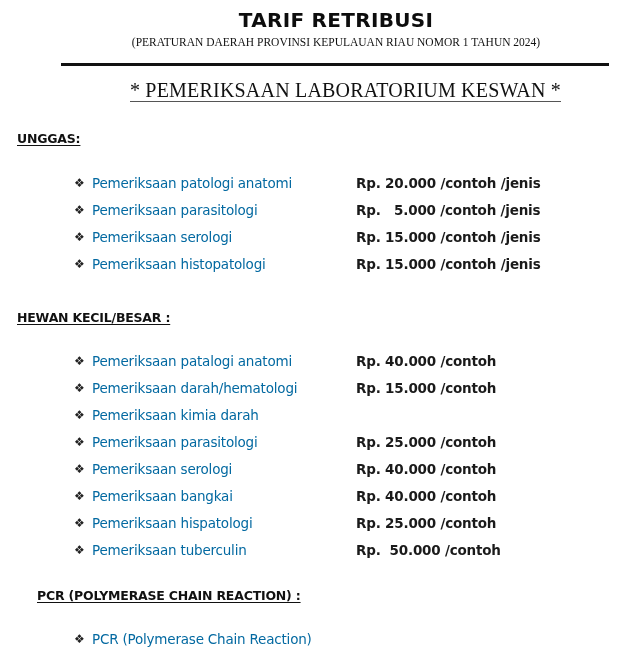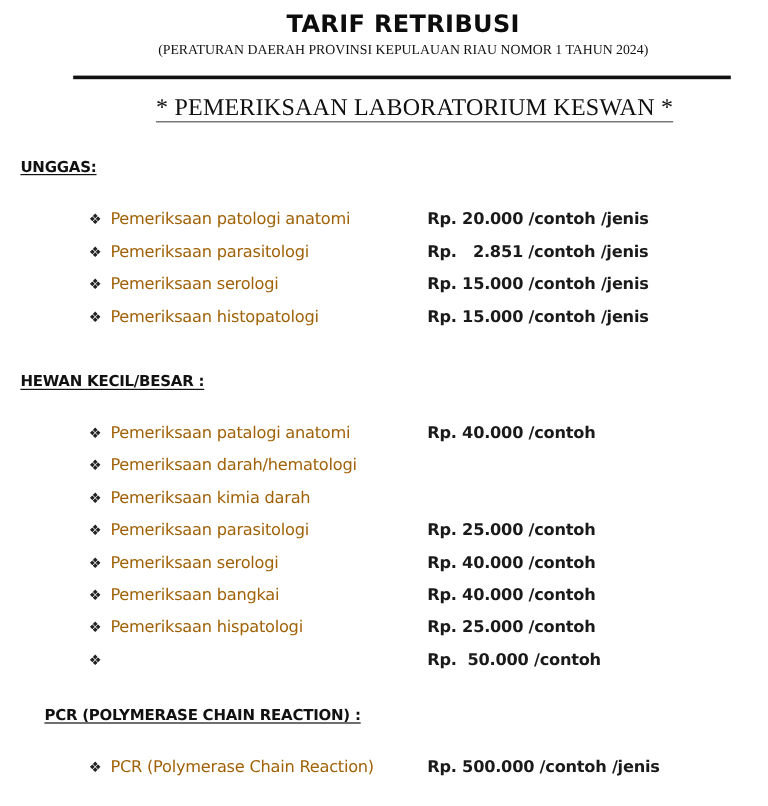--- a/index.html
+++ b/index.html
@@ -6,42 +6,42 @@
     body { width: 640px; height: 672px; position: relative; overflow: hidden; color: #111; font-family: "DejaVu Sans", sans-serif; }
     .title { position: absolute; top: 8px; left: 0; width: 672px; text-align: center; font-family: "DejaVu Sans", sans-serif; font-weight: bold; font-size: 20px; letter-spacing: 0.3px; color: #0d0d0d; }
     .subtitle { position: absolute; top: 36px; left: 0; width: 672px; text-align: center; font-family: "Liberation Serif", serif; font-size: 11.5px; color: #111; }
     .rule { position: absolute; top: 63px; left: 61px; width: 548px; height: 3px; background: #111; }
     .section-main { position: absolute; top: 79px; left: 0; width: 672px; text-align: center; font-family: "Liberation Serif", serif; font-size: 20px; letter-spacing: 0.2px; color: #111; }
     .section-main span { border-bottom: 1.5px solid #555; padding-bottom: 0px; margin-left: 19px; }
     .subhead { position: absolute; left: 17px; width: 632px; text-align: left; font-family: "DejaVu Sans", sans-serif; font-weight: bold; font-size: 12.5px; letter-spacing: -0.2px; }
     .subhead span { text-decoration: underline; text-underline-offset: 2px; }
     .row { position: absolute; left: 72px; width: 560px; height: 22px; font-size: 13.5px; }
     .bullet { position: absolute; left: 2px; top: 1px; font-size: 12px; color: #222; }
-    .label { position: absolute; left: 20px; top: 0; font-family: "DejaVu Sans", sans-serif; font-weight: normal; color: #a16207; font-size: 13.5px; letter-spacing: -0.2px; }
+    .label { position: absolute; left: 20px; top: 0; font-family: "DejaVu Sans", sans-serif; font-weight: normal; color: #0369a1; font-size: 13.5px; letter-spacing: -0.2px; }
     .price { position: absolute; left: 284px; top: 0; font-family: "DejaVu Sans", sans-serif; font-weight: bold; color: #1a1a1a; font-size: 13.5px; letter-spacing: -0.2px; white-space: pre; }
   </style>
 </head>
 <body>
 
 <div class="title">TARIF RETRIBUSI</div>
 <div class="subtitle">(PERATURAN DAERAH PROVINSI KEPULAUAN RIAU NOMOR 1 TAHUN 2024)</div>
 <div class="rule"></div>
 <div class="section-main"><span>* PEMERIKSAAN LABORATORIUM KESWAN *</span></div>
 
 <div class="subhead" style="top:131px;"><span>UNGGAS:</span></div>
 
 <div class="row" style="top:175px;">
   <span class="bullet">❖</span>
   <span class="label">Pemeriksaan patologi anatomi</span>
   <span class="price">Rp. 20.000 /contoh /jenis</span>
 </div>
 <div class="row" style="top:202px;">
   <span class="bullet">❖</span>
   <span class="label">Pemeriksaan parasitologi</span>
-  <span class="price">Rp.   2.851 /contoh /jenis</span>
+  <span class="price">Rp.   5.000 /contoh /jenis</span>
 </div>
 <div class="row" style="top:229px;">
   <span class="bullet">❖</span>
   <span class="label">Pemeriksaan serologi</span>
   <span class="price">Rp. 15.000 /contoh /jenis</span>
 </div>
 <div class="row" style="top:256px;">
   <span class="bullet">❖</span>
   <span class="label">Pemeriksaan histopatologi</span>
   <span class="price">Rp. 15.000 /contoh /jenis</span>
@@ -50,20 +50,21 @@
 <div class="subhead" style="top:310px;"><span>HEWAN KECIL/BESAR :</span></div>
 
 <div class="row" style="top:353px;">
   <span class="bullet">❖</span>
   <span class="label">Pemeriksaan patalogi anatomi</span>
   <span class="price">Rp. 40.000 /contoh</span>
 </div>
 <div class="row" style="top:380px;">
   <span class="bullet">❖</span>
   <span class="label">Pemeriksaan darah/hematologi</span>
+  <span class="price">Rp. 15.000 /contoh</span>
 </div>
 <div class="row" style="top:407px;">
   <span class="bullet">❖</span>
   <span class="label">Pemeriksaan kimia darah</span>
 </div>
 <div class="row" style="top:434px;">
   <span class="bullet">❖</span>
   <span class="label">Pemeriksaan parasitologi</span>
   <span class="price">Rp. 25.000 /contoh</span>
 </div>
@@ -77,22 +78,22 @@
   <span class="label">Pemeriksaan bangkai</span>
   <span class="price">Rp. 40.000 /contoh</span>
 </div>
 <div class="row" style="top:515px;">
   <span class="bullet">❖</span>
   <span class="label">Pemeriksaan hispatologi</span>
   <span class="price">Rp. 25.000 /contoh</span>
 </div>
 <div class="row" style="top:542px;">
   <span class="bullet">❖</span>
+  <span class="label">Pemeriksaan tuberculin</span>
   <span class="price">Rp.  50.000 /contoh</span>
 </div>
 
 <div class="subhead" style="top:588px;padding-left:20px;"><span>PCR (POLYMERASE CHAIN REACTION) :</span></div>
 
 <div class="row" style="top:631px;">
   <span class="bullet">❖</span>
   <span class="label">PCR (Polymerase Chain Reaction)</span>
-  <span class="price">Rp. 500.000 /contoh /jenis</span>
 </div>
 
 </body></html>

